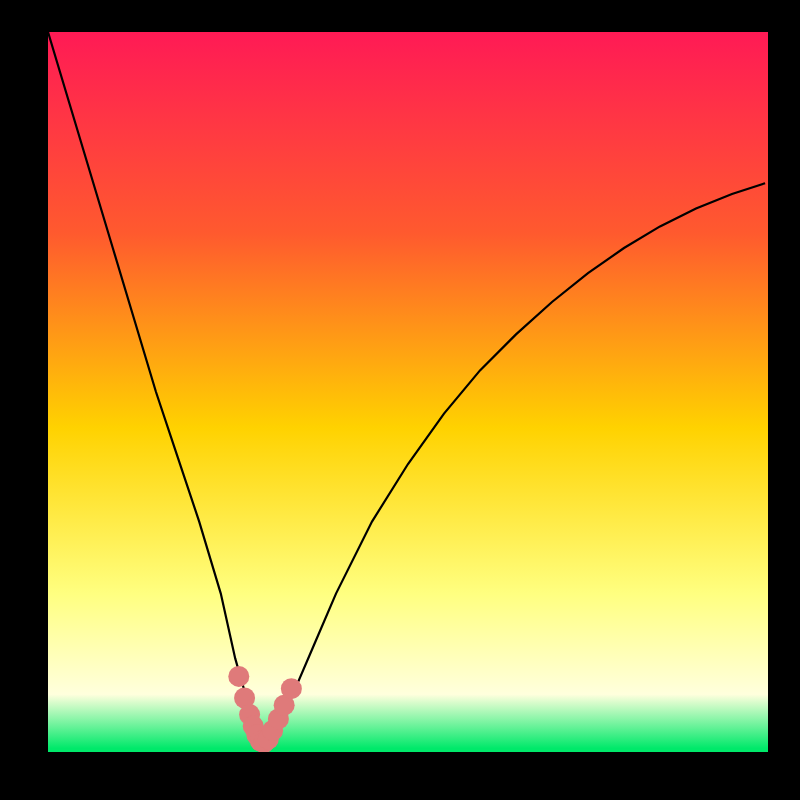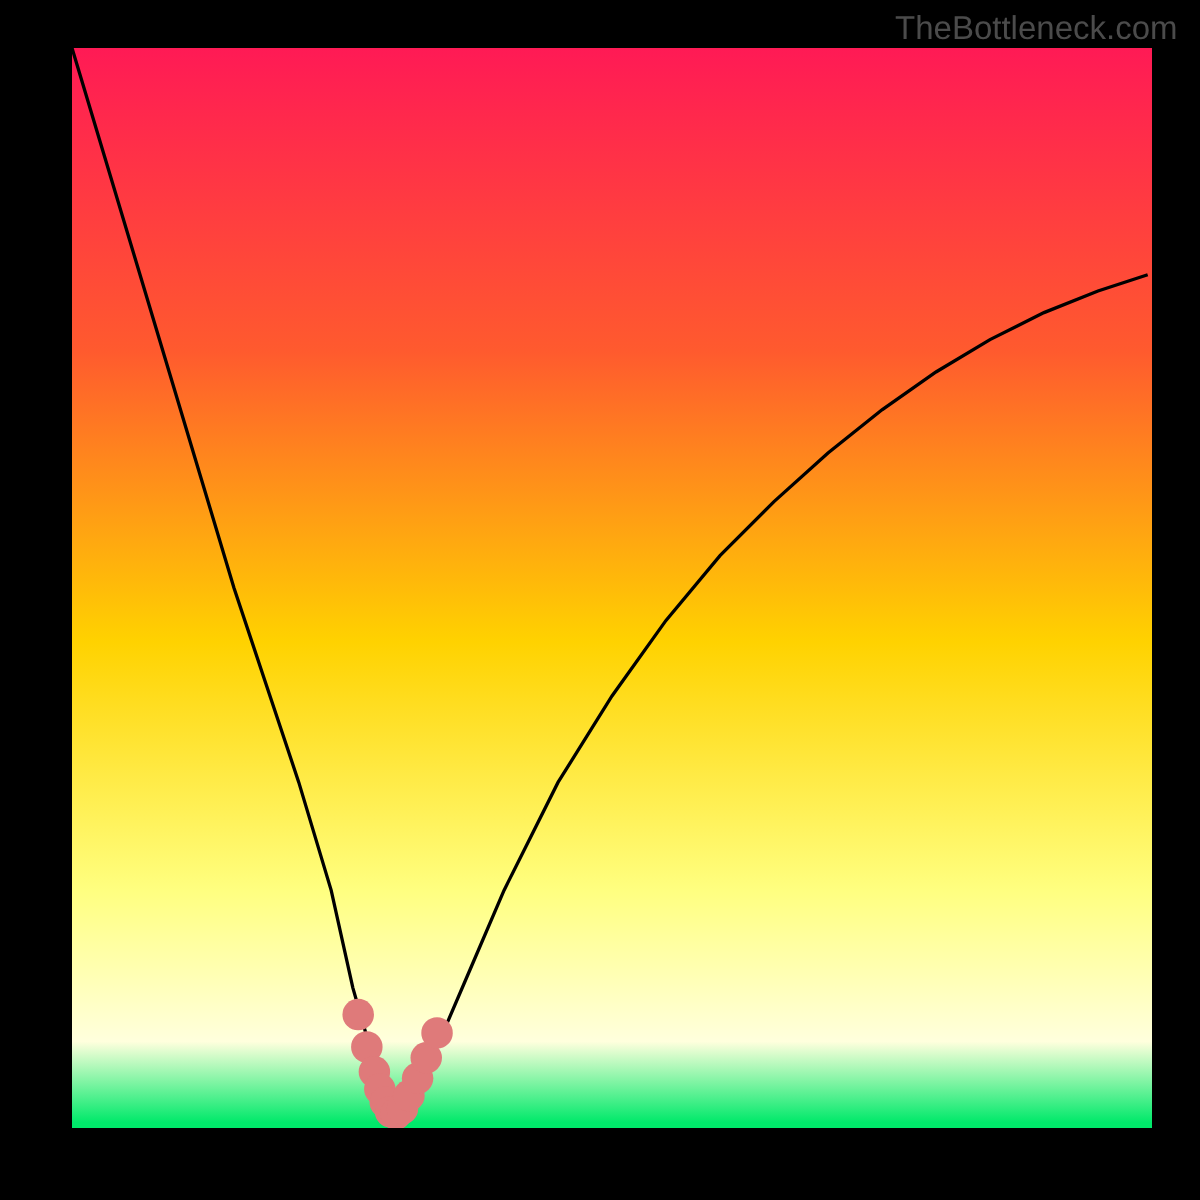--- a/index.html
+++ b/index.html
@@ -25,21 +25,20 @@
     top: 32px;
     width: 720px;
     height: 720px;
     display: block;
   }
 </style>
 </head>
 <body>
 
 <div class="chart-container">
-  <span class="watermark">TheBottleneck.com</span>
   <svg class="plot" id="plot" viewBox="0 0 720 720" preserveAspectRatio="none">
     <defs>
       <linearGradient id="bg-grad" x1="0" y1="0" x2="0" y2="1">
         <stop id="g0" offset="0%" stop-color="#ff1a55"></stop>
         <stop id="g1" offset="28%" stop-color="#ff5a2e"></stop>
         <stop id="g2" offset="55%" stop-color="#ffd200"></stop>
         <stop id="g3" offset="78%" stop-color="#ffff80"></stop>
         <stop id="g4" offset="92%" stop-color="#ffffdd"></stop>
         <stop id="g5" offset="99.5%" stop-color="#00e96a"></stop>
       </linearGradient>

